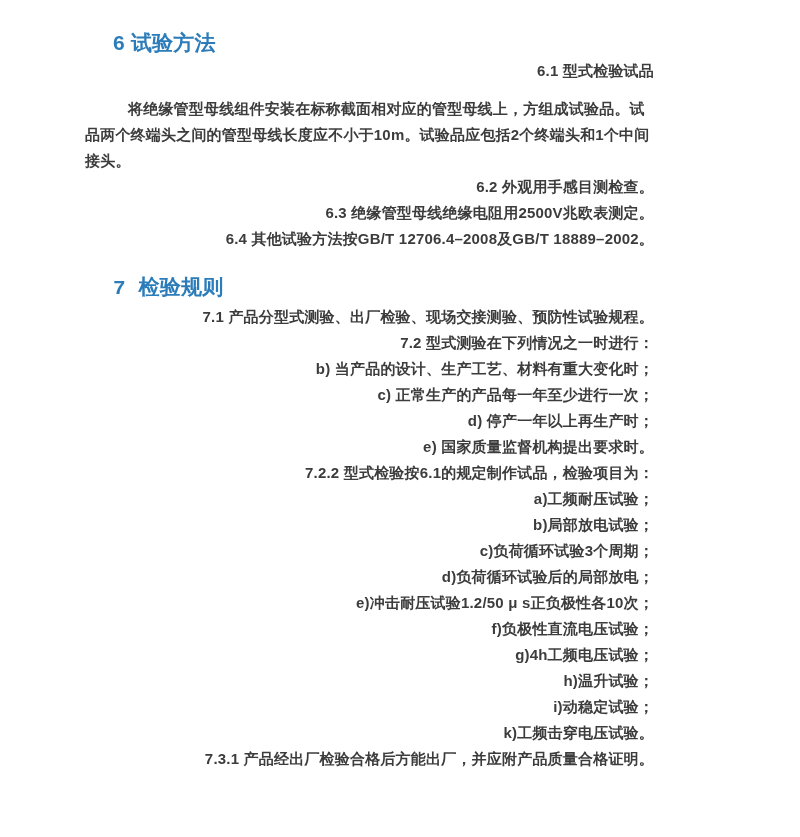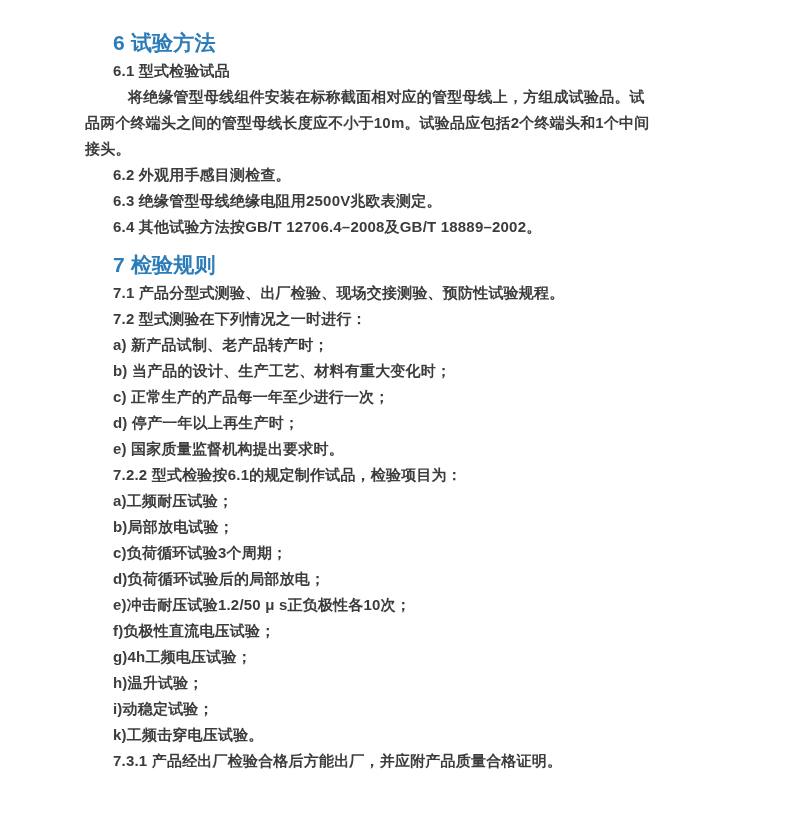--- a/index.html
+++ b/index.html
@@ -23,49 +23,51 @@
     font-size: 15px;
     font-weight: 600;
     letter-spacing: 0.2px;
   }
   .line {
     line-height: 26px;
     white-space: normal;
   }
   .item {
     padding-left: 28px;
+    text-align: right;
   }
   .heading {
     padding-left: 28px;
     color: #2b7cb9;
     font-size: 21px;
     font-weight: 700;
     line-height: 30px;
   }
   .heading.gap-above {
-    margin-top: 10px;
+    margin-top: 22px;
+    font-family: Liberation Mono, monospace;
   }
   .para {
     text-indent: 43px;
+    margin-top: 12px;
   }
 </style>
 </head>
 <body>
 
 <div class="page">
   <div class="line heading">6 试验方法</div>
   <div class="line item">6.1 型式检验试品</div>
   <div class="line para">将绝缘管型母线组件安装在标称截面相对应的管型母线上，方组成试验品。试品两个终端头之间的管型母线长度应不小于10m。试验品应包括2个终端头和1个中间接头。</div>
   <div class="line item">6.2 外观用手感目测检查。</div>
   <div class="line item">6.3 绝缘管型母线绝缘电阻用2500V兆欧表测定。</div>
   <div class="line item">6.4 其他试验方法按GB/T 12706.4–2008及GB/T 18889–2002。</div>
   <div class="line heading gap-above">7 检验规则</div>
   <div class="line item">7.1 产品分型式测验、出厂检验、现场交接测验、预防性试验规程。</div>
   <div class="line item">7.2 型式测验在下列情况之一时进行：</div>
-  <div class="line item">a) 新产品试制、老产品转产时；</div>
   <div class="line item">b) 当产品的设计、生产工艺、材料有重大变化时；</div>
   <div class="line item">c) 正常生产的产品每一年至少进行一次；</div>
   <div class="line item">d) 停产一年以上再生产时；</div>
   <div class="line item">e) 国家质量监督机构提出要求时。</div>
   <div class="line item">7.2.2 型式检验按6.1的规定制作试品，检验项目为：</div>
   <div class="line item">a)工频耐压试验；</div>
   <div class="line item">b)局部放电试验；</div>
   <div class="line item">c)负荷循环试验3个周期；</div>
   <div class="line item">d)负荷循环试验后的局部放电；</div>
   <div class="line item">e)冲击耐压试验1.2/50 μ s正负极性各10次；</div>

